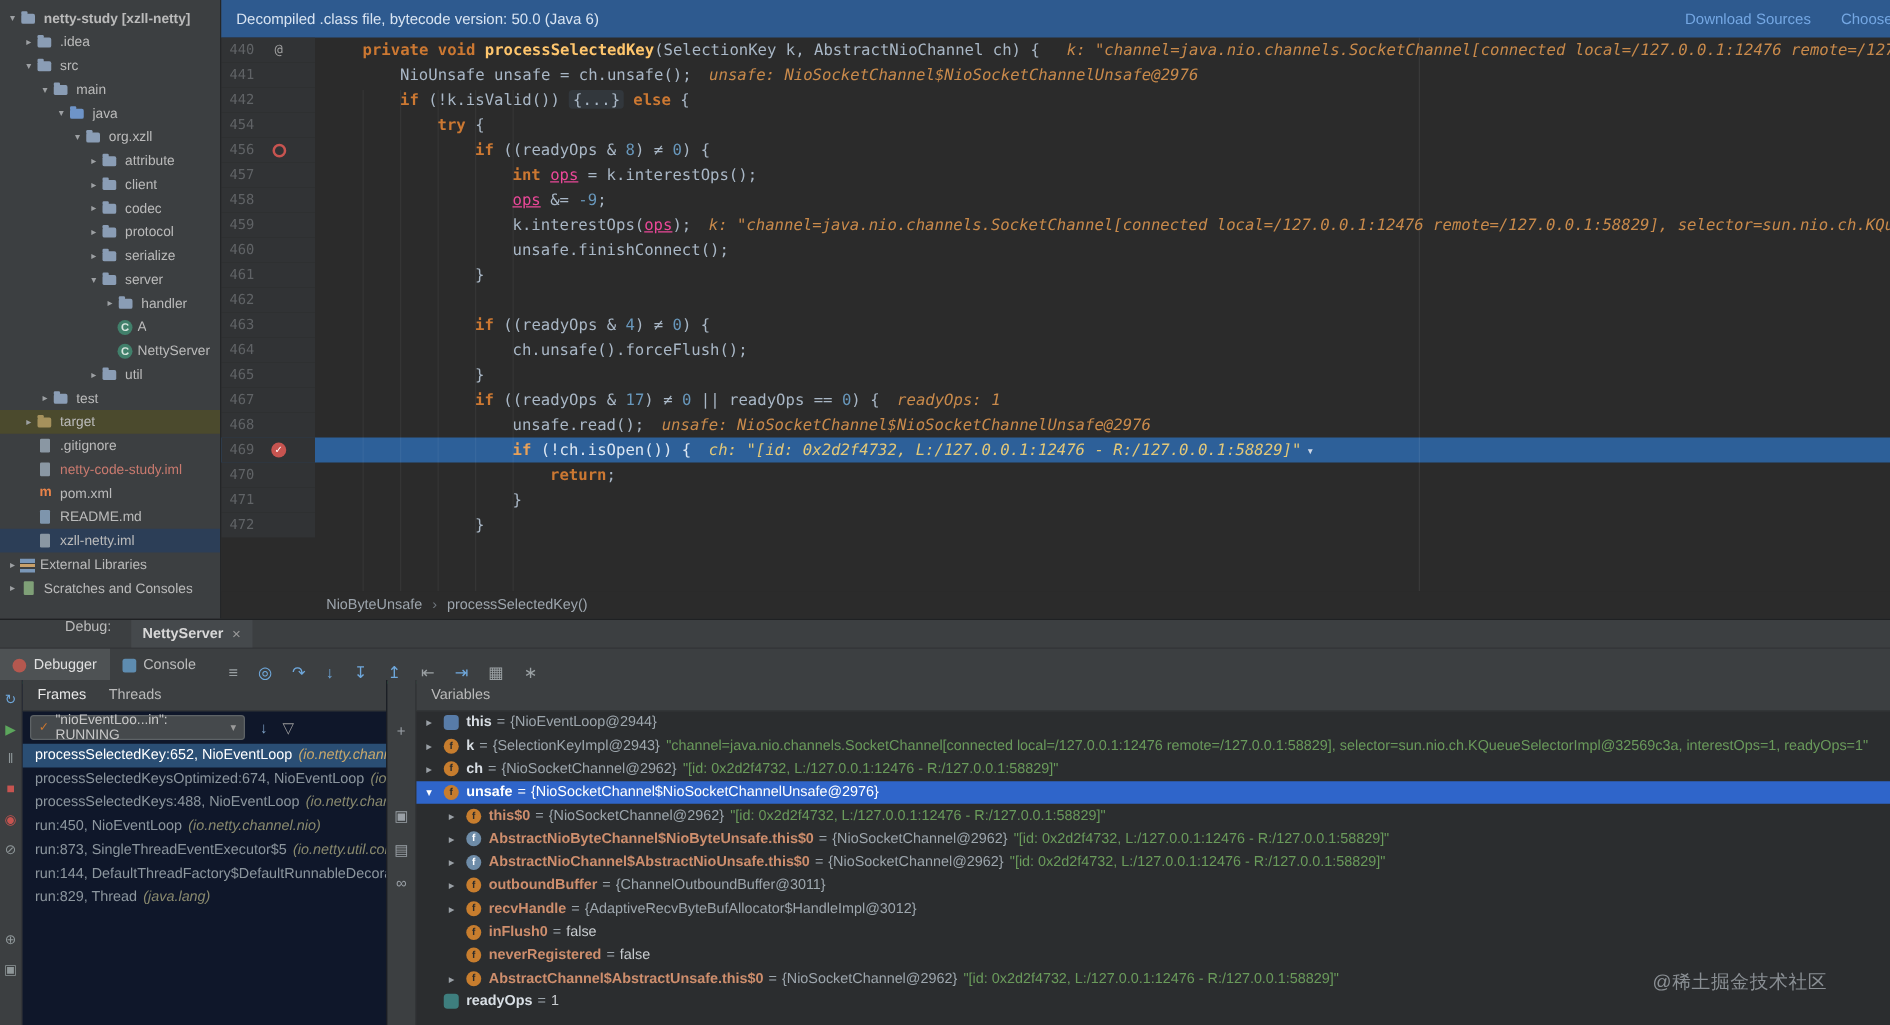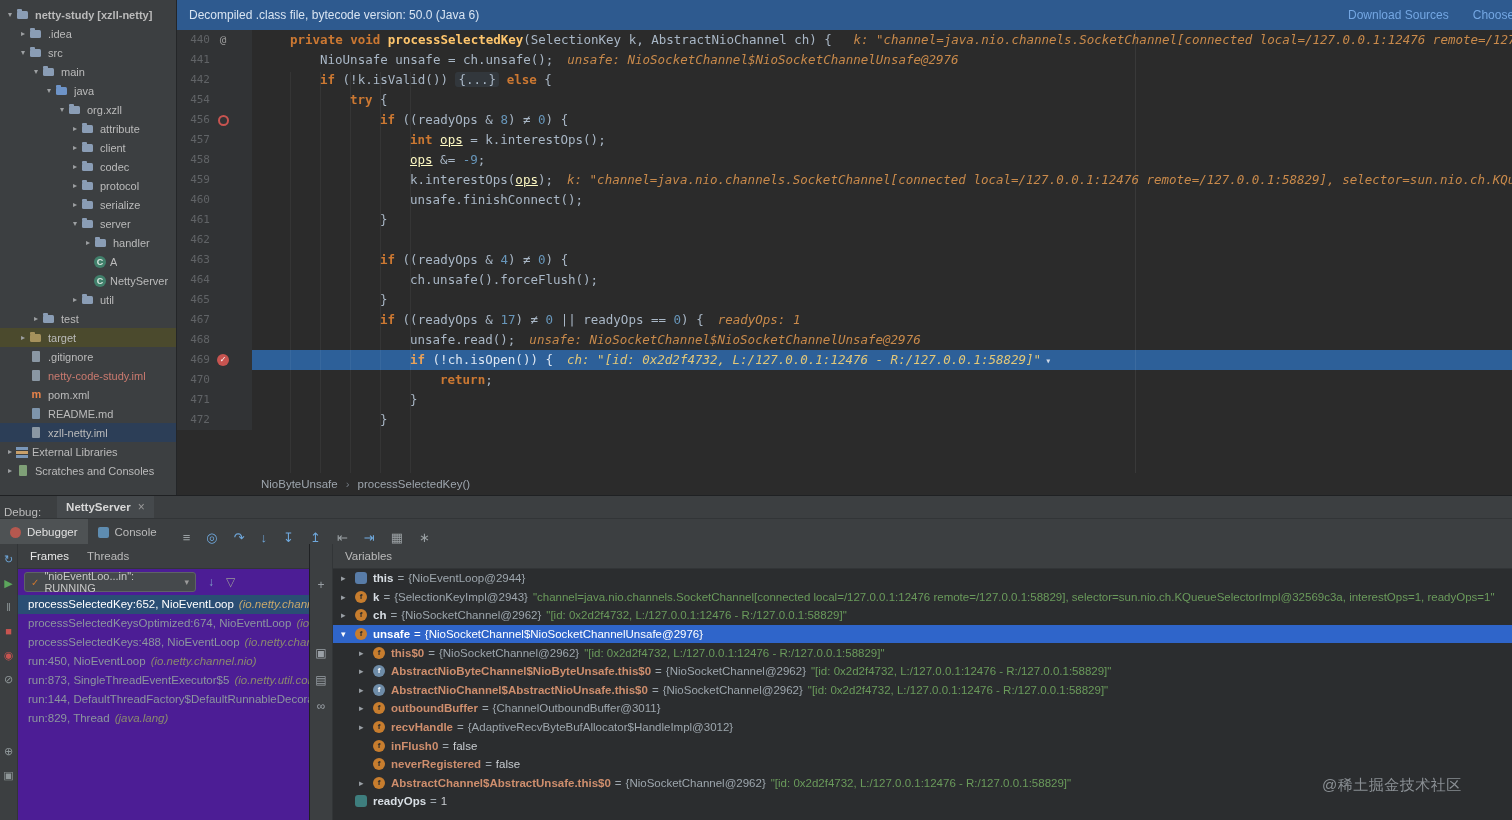--- a/index.html
+++ b/index.html
@@ -36,62 +36,62 @@
           padding-left:12px;position:relative;overflow:hidden;white-space:nowrap;}
   #banner-links{position:absolute;left:1171px;top:0;display:flex;gap:24px;white-space:nowrap;}
   #banner-links a{color:#74A7E3;cursor:pointer;}
   #code-region{position:absolute;top:30px;left:0;right:0;bottom:22px;overflow:hidden;}
   .iguide{position:absolute;width:1px;background:rgba(255,255,255,0.05);top:42px;bottom:0;}
   #margin-line{position:absolute;left:958px;top:0;bottom:0;width:1px;background:rgba(255,255,255,0.07);}
   .code-row{display:flex;height:20px;line-height:20px;font-family:"DejaVu Sans Mono","Liberation Mono",monospace;
             font-size:12.5px;white-space:pre;}
   .code-row.cur{background:#2D6099;}
   .gutter{width:75px;flex:none;background:#313335;display:flex;align-items:center;}
-  .lnum{width:33px;text-align:right;font-size:11px;color:#606366;flex:none;}
+  .lnum{width:33px;text-align:center;font-size:11px;color:#606366;flex:none;}
   .gico{width:26px;text-align:center;flex:none;position:relative;height:20px;}
   .bp-ring{position:absolute;left:8px;top:5px;width:7px;height:7px;border:2px solid #C75450;border-radius:50%;}
   .bp-check{position:absolute;left:7px;top:4px;width:12px;height:12px;background:#C75450;border-radius:50%;
             color:#FFFFFF;font-size:8px;line-height:12px;text-align:center;font-family:"Liberation Sans",sans-serif;}
   .gat{color:#9E9E9E;font-size:11px;line-height:20px;}
   .ccode{flex:1;overflow:hidden;padding-left:8px;}
   .c-kw{color:#CC7832;font-weight:bold;}
   .c-pl{color:#A9B7C6;}
   .c-num{color:#6897BB;}
   .c-fn{color:#FFC66D;font-weight:bold;}
-  .c-u{color:#fef9c3;text-decoration:underline;}
+  .c-u{color:#ec4899;text-decoration:underline;}
   .c-fold{background:#32373C;border-radius:3px;color:#A9B7C6;padding:0 3px;}
   .hint{color:#C98A4B;font-style:italic;margin-left:14px;}
   .cur .hint{color:#E3C878;}
   .cur .c-pl{color:#DCE6F2;}
   .cur .c-kw{color:#E8A159;}
   .hint-chev{color:#CFD8E6;margin-left:4px;font-style:normal;font-size:10px;}
   #breadcrumbs{position:absolute;left:0;right:0;bottom:0;height:22px;background:#2B2B2B;
                display:flex;align-items:center;padding-left:84px;font-size:11.5px;color:#9DA5AD;gap:8px;}
   .bc-sep{color:#6F767D;}
 
   
   #debug-panel{position:absolute;left:0;top:495px;right:0;bottom:0;background:#3C3F41;border-top:1px solid #1F2123;}
-  #debug-header{height:22px;display:flex;align-items:flex-end;font-size:11.5px;color:#BBBBBB;}
+  #debug-header{height:22px;display:flex;align-items:flex-start;font-size:11.5px;color:#BBBBBB;padding-left:48px;}
   #debug-label{margin-left:4px;}
   .session-tab{margin-left:16px;background:#45494C;height:22px;padding:0 9px;display:flex;align-items:center;gap:7px;
                color:#D8D8D8;font-weight:bold;}
   .session-tab .close{color:#9B9B9B;font-weight:normal;font-size:12px;}
   #debug-toolbar{height:26px;border-top:1px solid #323537;border-bottom:2px solid #22c55e;
                  display:flex;align-items:flex-end;font-size:11.5px;}
   .dtab{height:26px;padding:0 10px;display:flex;align-items:center;gap:6px;color:#BBBBBB;}
   .dtab.active{background:#4E5254;color:#E0E0E0;}
   .dtab-ic{width:11px;height:11px;border-radius:2px;flex:none;}
   .dtab-ic.dbg{background:#B5584F;border-radius:50%;}
   .dtab-ic.con{background:#5E8CB0;}
   #toolbar-icons{display:flex;margin-left:16px;gap:16px;font-size:13px;align-items:center;}
   #toolbar-icons span{cursor:pointer;}
   #debug-body{position:absolute;left:0;top:48px;right:0;bottom:0;}
   #debug-left-strip{position:absolute;left:0;top:0;width:17px;bottom:0;background:#3C3F41;border-right:1px solid #323537;}
   #debug-left-strip span{position:absolute;left:1px;width:15px;text-align:center;font-size:11px;cursor:pointer;}
-  #frames-panel{position:absolute;left:18px;top:0;width:291px;bottom:0;background:#4c1d95;
+  #frames-panel{position:absolute;left:18px;top:0;width:291px;bottom:0;background:#0f172a;
                 border-right:1px solid #1F2123;overflow:hidden;}
   .panel-header{height:24px;background:#3C3F41;border-bottom:1px solid #323537;display:flex;align-items:center;
                 font-size:11.5px;color:#BBBBBB;padding-left:12px;gap:18px;}
   .ftab.active{color:#E8E8E8;}
   .thread-row{height:26px;display:flex;align-items:center;padding-left:6px;gap:12px;}
   .thread-dd{width:172px;height:20px;background:#45494C;border:1px solid #5E6366;border-radius:3px;
              display:flex;align-items:center;font-size:11px;color:#C8C8C8;padding:0 6px;gap:5px;box-sizing:border-box;}
   .thread-dd .chk{color:#CB772F;font-size:10px;}
   .thread-dd .dd-arrow{margin-left:auto;color:#9B9B9B;font-size:9px;}
   .trow-ic{font-size:12px;color:#7FA3C9;cursor:pointer;}

